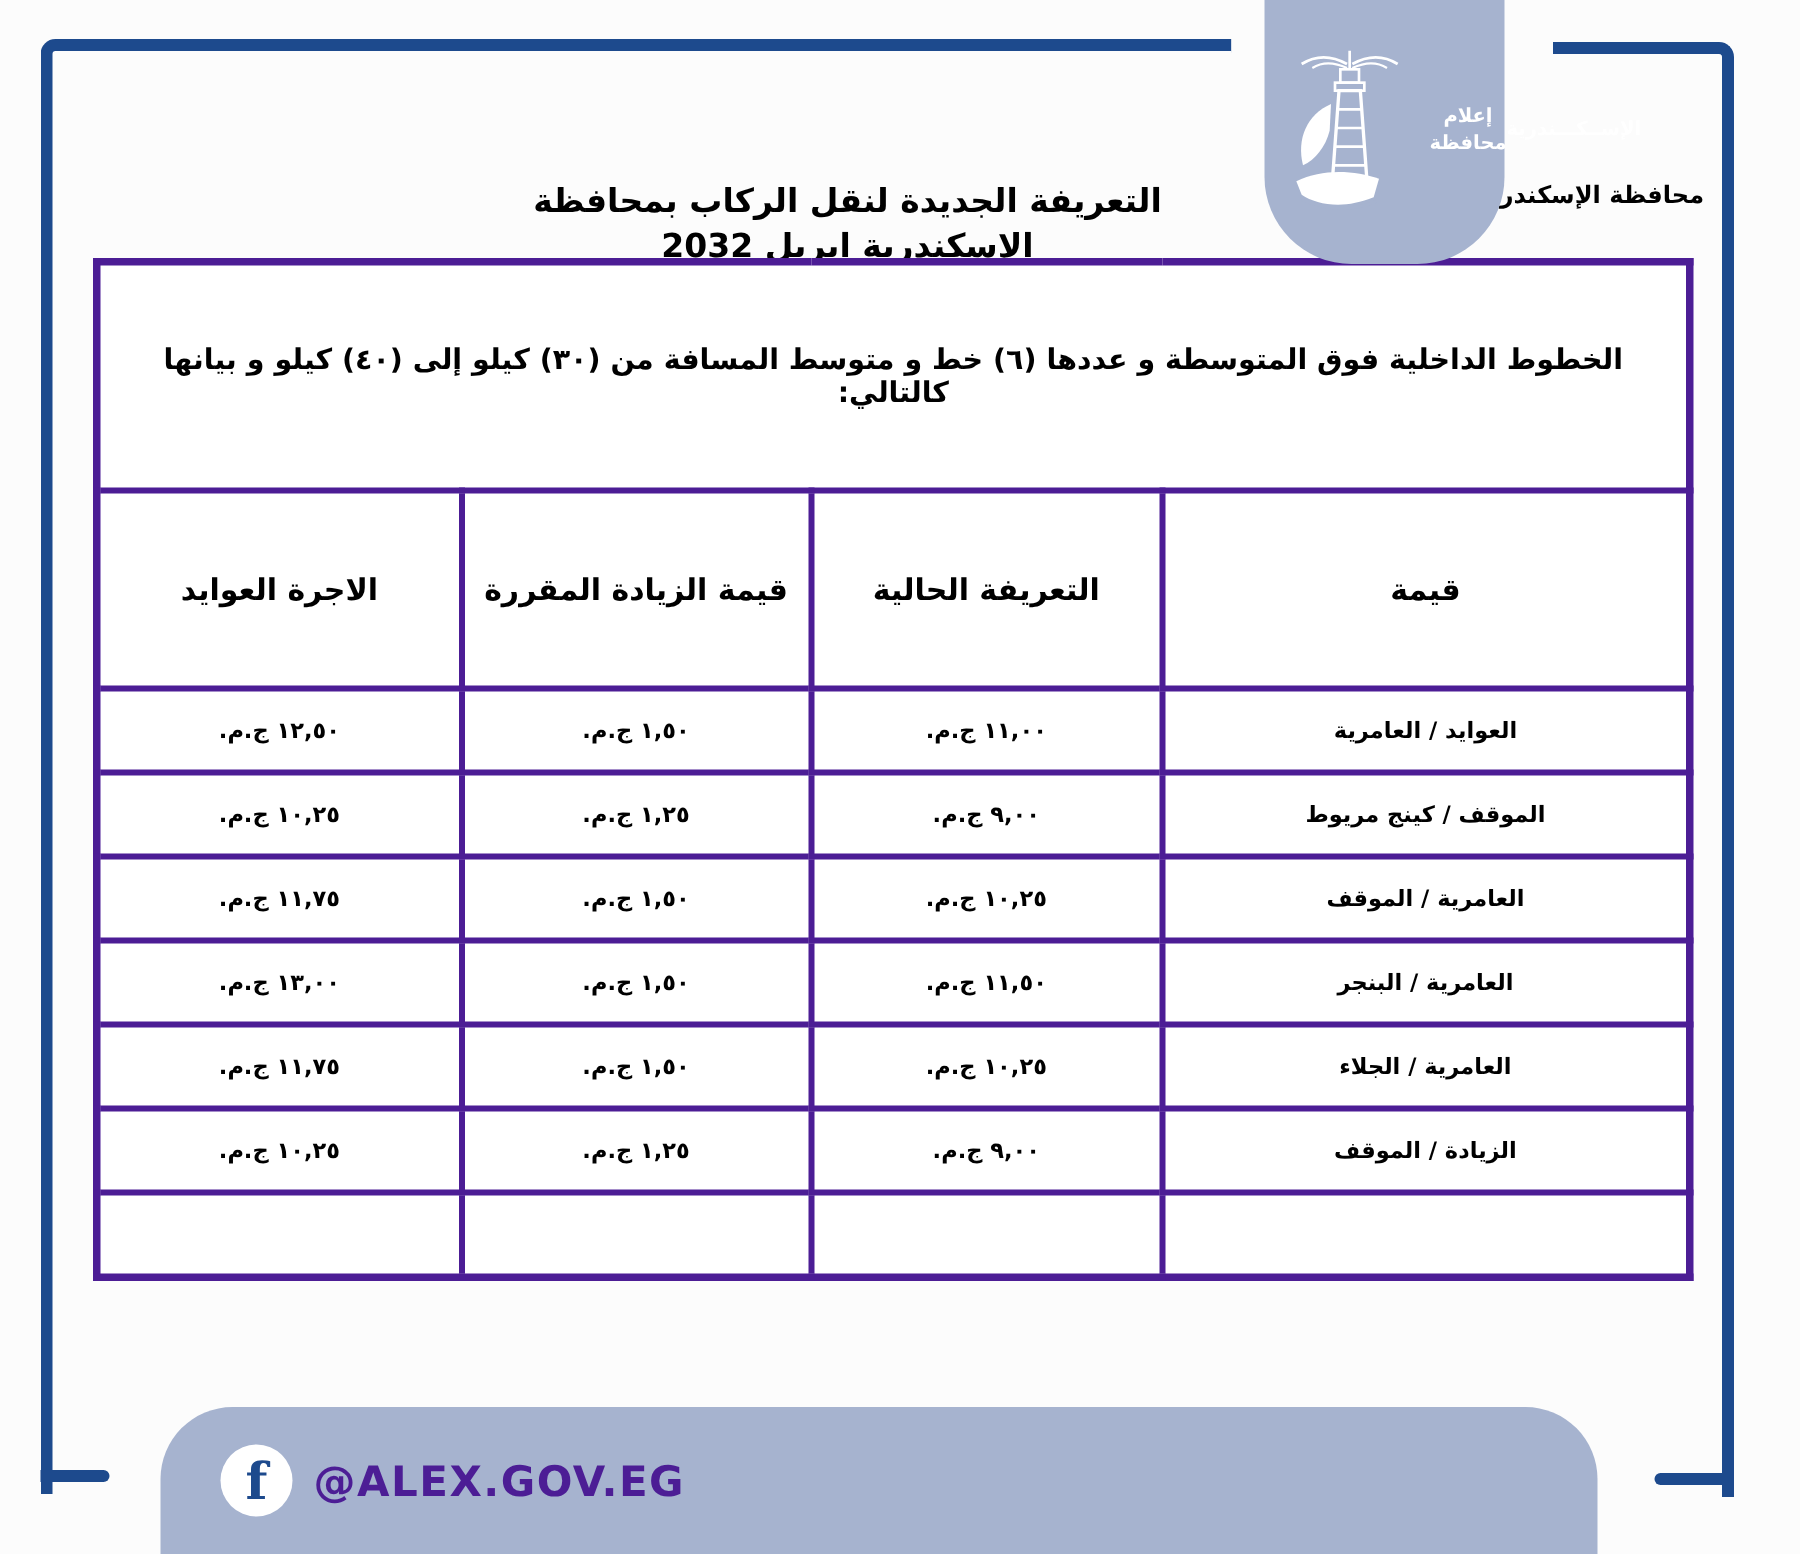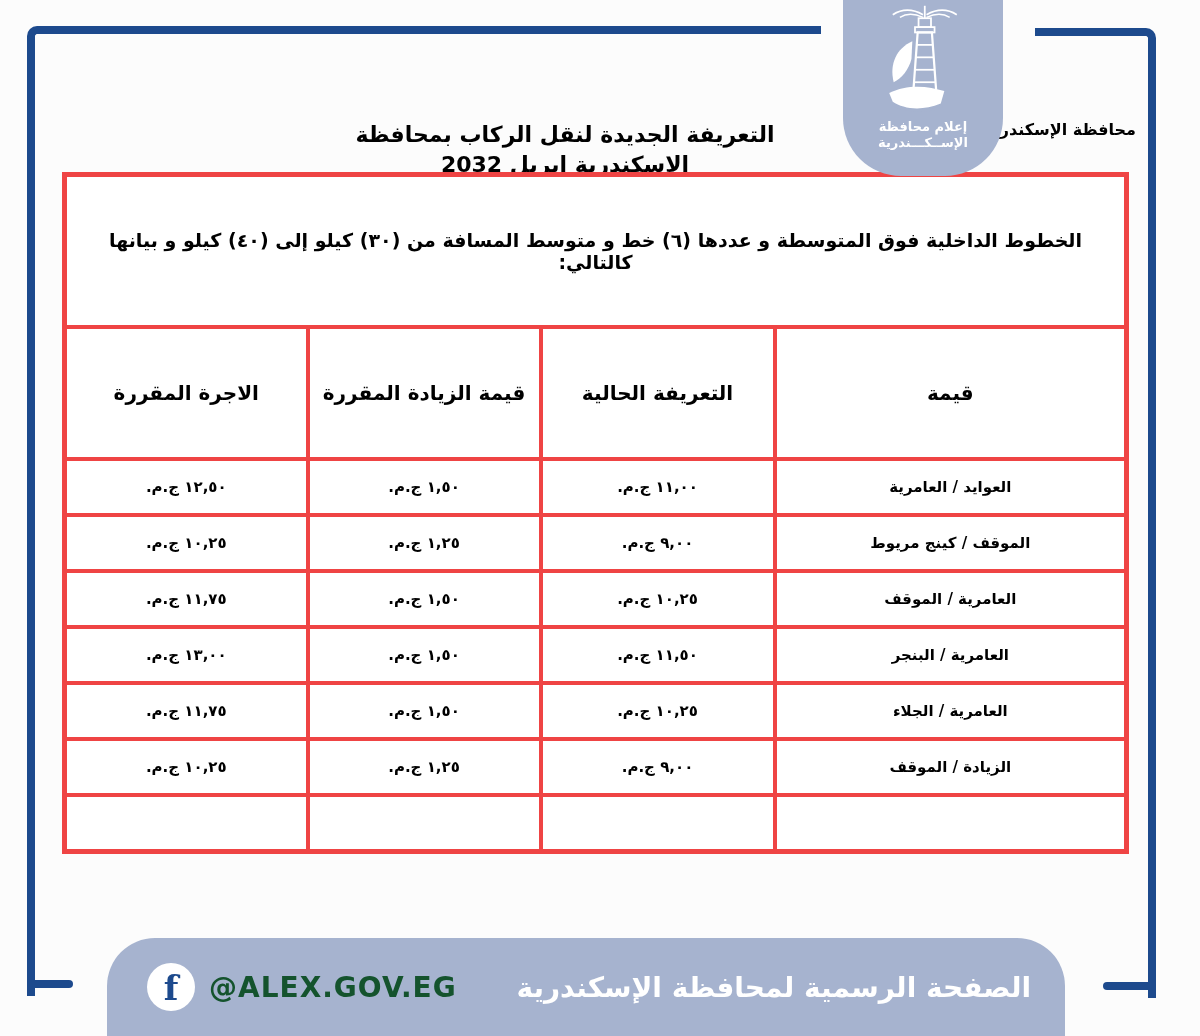--- a/index.html
+++ b/index.html
@@ -33,34 +33,34 @@
     position:absolute;top:120px;right:64px;direction:rtl;
     font-size:16px;font-weight:bold;white-space:nowrap;z-index:2;
   }
   .doc-title{
     position:absolute;top:120px;left:295px;width:540px;direction:rtl;
     text-align:center;font-size:22px;font-weight:bold;line-height:30px;z-index:2;
   }
   .badge{
     position:absolute;left:843px;top:0;width:160px;height:176px;
     background:#a6b3cf;border-radius:0 0 58px 58px;z-index:6;
-    display:flex;flex-direction:column;align-items:center;
+    display:flex;flex-direction:row;align-items:center;
   }
   .badge svg{margin-top:4px;}
   .badge-text{
     direction:rtl;text-align:center;color:#fff;font-size:13px;
     font-weight:bold;line-height:18px;margin-top:-2px;
   }
   
   .tariff-wrap{position:absolute;left:62px;top:172px;z-index:3;}
   table.tariff{
     border-collapse:collapse;table-layout:fixed;direction:rtl;
     width:1062px;background:#fff;
   }
-  table.tariff,.tariff th,.tariff td{border:4px solid #ef4444;}
+  table.tariff,.tariff th,.tariff td{border:4px solid #4c1d95;}
   table.tariff{border-width:5px;}
   .tariff td,.tariff th{
     text-align:center;vertical-align:middle;font-weight:bold;padding:0 6px;
   }
   .tr-intro td{height:148px;font-size:19px;padding:0 28px;}
   .tr-head th{height:128px;font-size:20px;}
   .tr-data td{height:52px;font-size:15px;}
   .col-line{width:352px;}
   .col-cur{width:234px;}
   .col-inc{width:233px;}
@@ -74,21 +74,21 @@
   }
   .fb-group{display:flex;align-items:center;gap:14px;}
   .fb-circle{
     width:48px;height:48px;border-radius:50%;background:#fff;
     display:flex;align-items:center;justify-content:center;
   }
   .fb-f{
     font-family:"DejaVu Serif",serif;font-weight:bold;
     font-size:34px;color:#1d4a8d;line-height:1;margin-top:2px;
   }
-  .fb-handle{color:#14532d;font-size:28px;font-weight:bold;letter-spacing:1px;}
+  .fb-handle{color:#4c1d95;font-size:28px;font-weight:bold;letter-spacing:1px;}
   .footer-name{
     direction:rtl;color:#fff;font-size:28px;font-weight:bold;white-space:nowrap;
   }
 </style>
 </head>
 <body>
 
 <div class="frame-left"></div>
 <div class="frame-left-foot"></div>
 <div class="frame-right"></div>
@@ -135,21 +135,21 @@
         <col class="col-fare">
     </colgroup>
     <tbody>
         <tr class="tr-intro">
       <td colspan="4">الخطوط الداخلية فوق المتوسطة و عددها (٦) خط و متوسط المسافة من (٣٠) كيلو إلى (٤٠) كيلو و بيانها كالتالي:</td>
     </tr>
     <tr class="tr-head">
       <th>قيمة</th>
       <th>التعريفة الحالية</th>
       <th>قيمة الزيادة المقررة</th>
-      <th>الاجرة المقررة</th>
+      <th>الاجرة العوايد</th>
     </tr>
     <tr class="tr-data">
       <td>العوايد / العامرية</td>
       <td>١١,٠٠ ج.م.</td>
       <td>١,٥٠ ج.م.</td>
       <td>١٢,٥٠ ج.م.</td>
     </tr>
     <tr class="tr-data">
       <td>الموقف / كينج مريوط</td>
       <td>٩,٠٠ ج.م.</td>
@@ -190,14 +190,13 @@
     </table>
 </div>
 
 <div class="footer-bar">
   <div class="fb-group">
     <div class="fb-circle">
       <span class="fb-f">f</span>
     </div>
     <span class="fb-handle">@ALEX.GOV.EG</span>
   </div>
-  <div class="footer-name">الصفحة الرسمية لمحافظة الإسكندرية</div>
 </div>
 
 </body></html>

